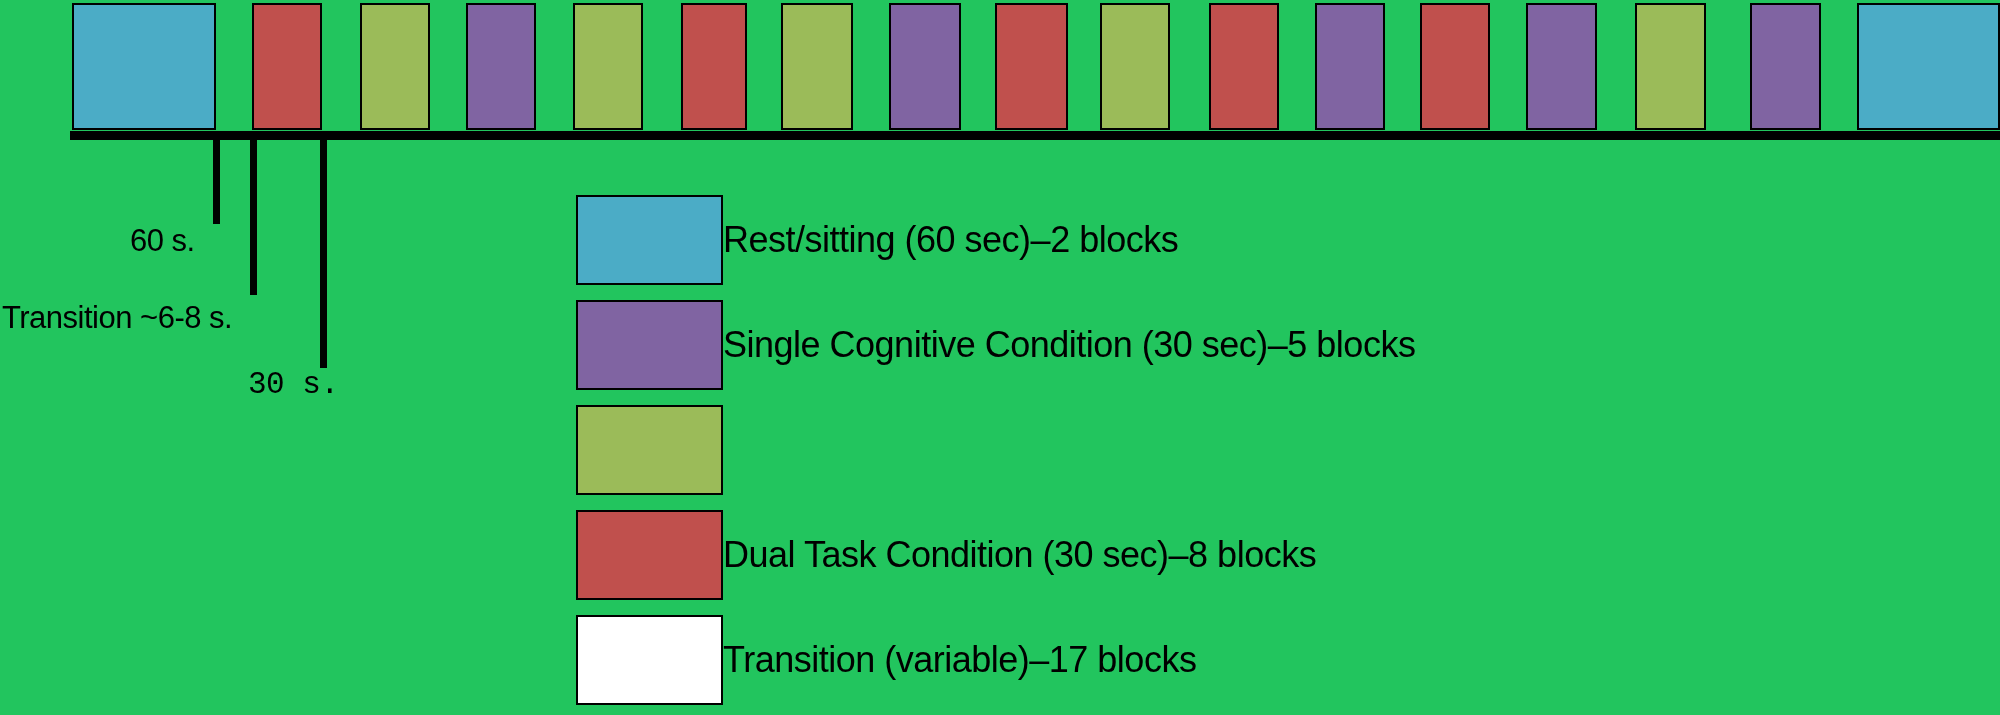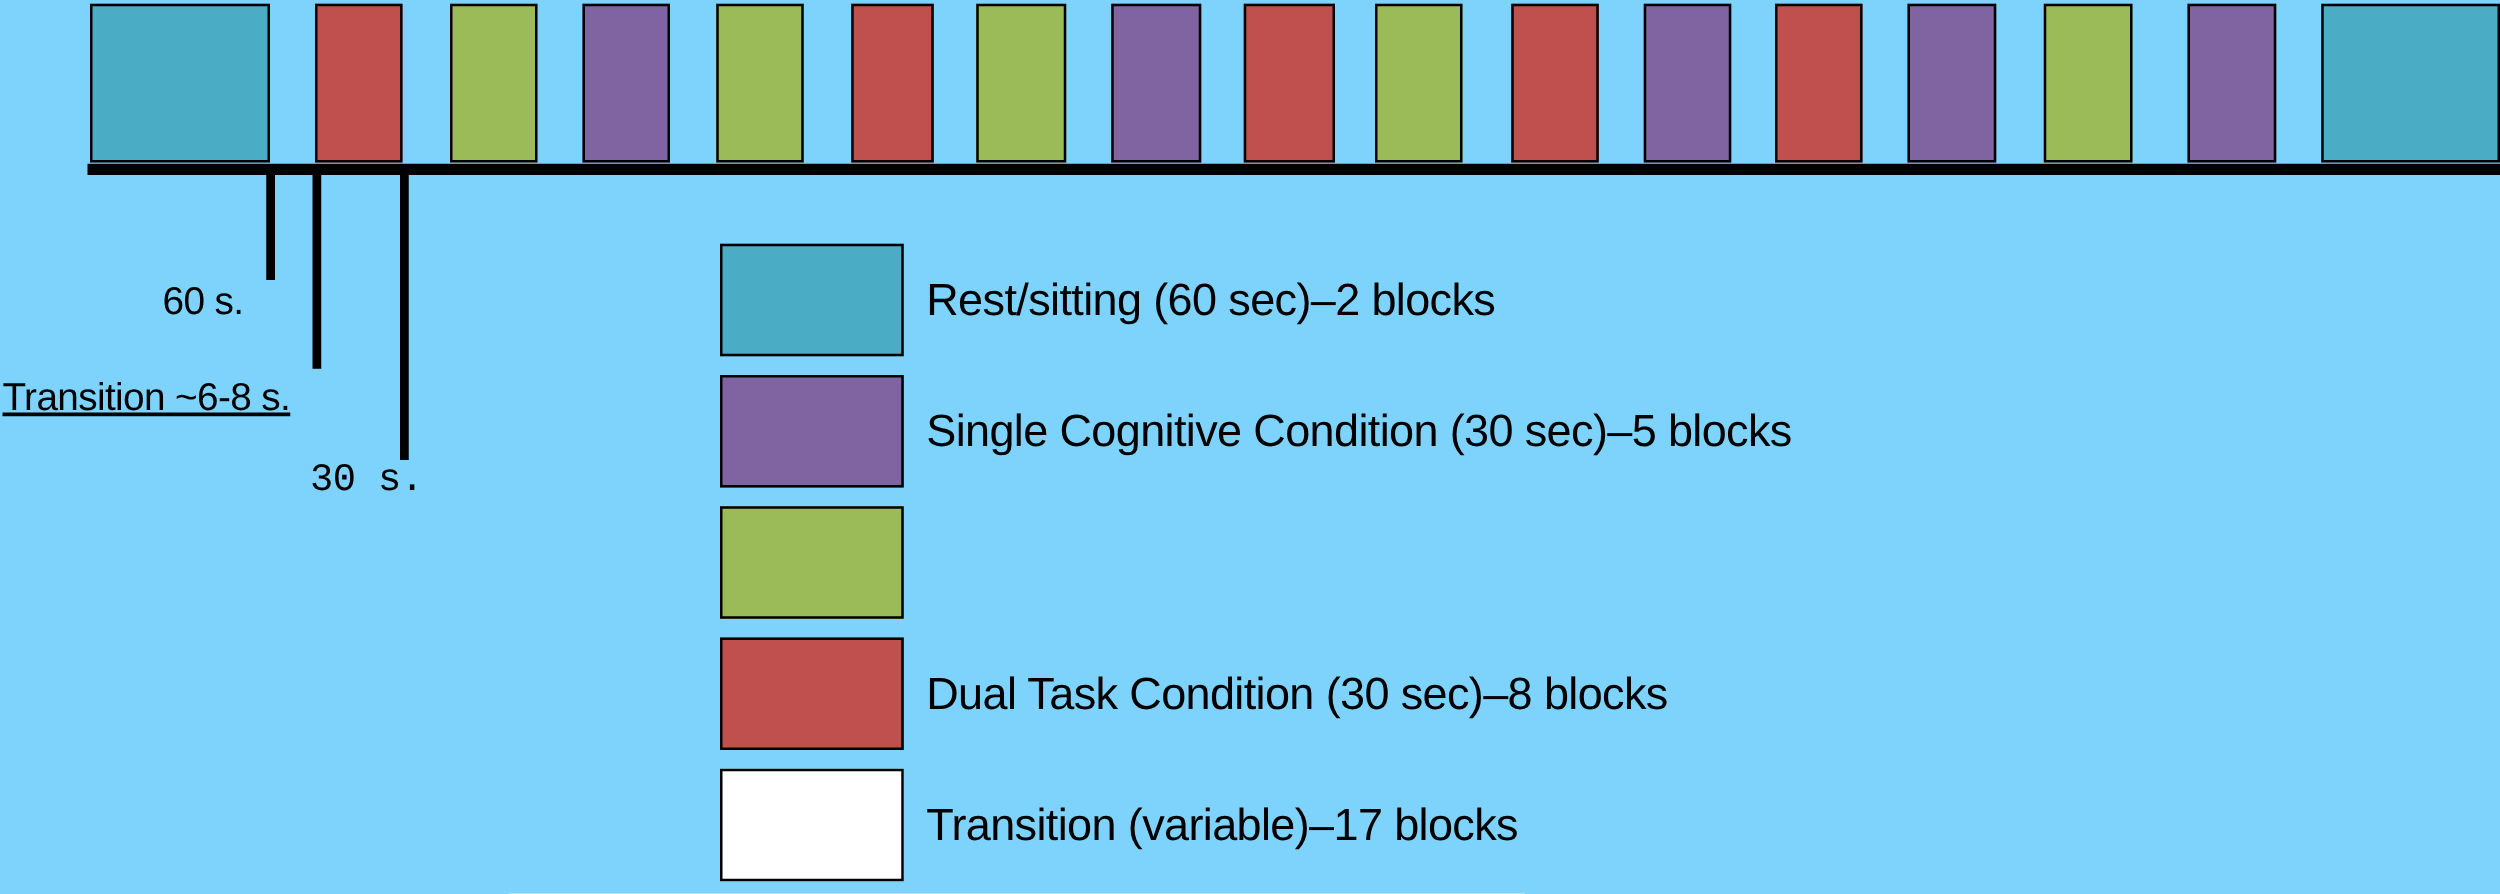--- a/index.html
+++ b/index.html
@@ -4,21 +4,21 @@
 <style>
   html, body {
     margin: 0;
     padding: 0;
     background: #ffffff;
   }
   #canvas {
     position: relative;
     width: 2000px;
     height: 715px;
-    background: #7dd3fc;
+    background: #22c55e;
     overflow: hidden;
     font-family: "Liberation Sans", sans-serif;
     color: #000000;
   }
 
   
   #timeline {
     position: absolute;
     left: 0; top: 0;
     width: 2000px; height: 145px;
@@ -68,21 +68,20 @@
     height: 90px;
   }
   .legend-swatch {
     box-sizing: border-box;
     width: 147px;
     height: 90px;
     border: 2px solid #000000;
     flex: 0 0 auto;
   }
   .legend-label {
-    margin-left: 18px;
     font-size: 36px;
     letter-spacing: -0.5px;
     white-space: nowrap;
   }
 </style>
 </head>
 <body>
 
 <div id="canvas">
   <div id="timeline">
@@ -102,21 +101,21 @@
       <div class="block" style="left: 1420px; width: 70px; top: 3px; height: 127px; background: rgb(192, 80, 77); border-color: rgb(0, 0, 0);"></div>
       <div class="block" style="left: 1526px; width: 71px; top: 3px; height: 127px; background: rgb(128, 100, 162); border-color: rgb(0, 0, 0);"></div>
       <div class="block" style="left: 1635px; width: 71px; top: 3px; height: 127px; background: rgb(155, 187, 89); border-color: rgb(0, 0, 0);"></div>
       <div class="block" style="left: 1750px; width: 71px; top: 3px; height: 127px; background: rgb(128, 100, 162); border-color: rgb(0, 0, 0);"></div>
       <div class="block" style="left: 1857px; width: 143px; top: 3px; height: 127px; background: rgb(75, 172, 198); border-color: rgb(0, 0, 0);"></div>
     </div>
   <div id="annotations">
       <div class="callout-line" style="left: 213px; top: 140px; height: 84px;"></div>
       <div class="callout-label" style="left: 130px; top: 224px;">60 s.</div>
       <div class="callout-line" style="left: 250px; top: 140px; height: 155px;"></div>
-      <div class="callout-label" style="left: 2px; top: 301px; text-decoration: underline;">Transition ~6-8 s.</div>
+      <div class="callout-label" style="left: 2px; top: 301px;">Transition ~6-8 s.</div>
       <div class="callout-line" style="left: 320px; top: 140px; height: 228px;"></div>
       <div class="callout-label" style="left: 248px; top: 368px; font-family: Liberation Mono, monospace;">30 s.</div>
     </div>
   <div id="legend">
       <div class="legend-row">
         <div class="legend-swatch" style="background: rgb(75, 172, 198); border-color: rgb(0, 0, 0);"></div>
         <div class="legend-label">Rest/sitting (60 sec)–2 blocks</div>
       </div>
       <div class="legend-row">
         <div class="legend-swatch" style="background: rgb(128, 100, 162); border-color: rgb(0, 0, 0);"></div>

